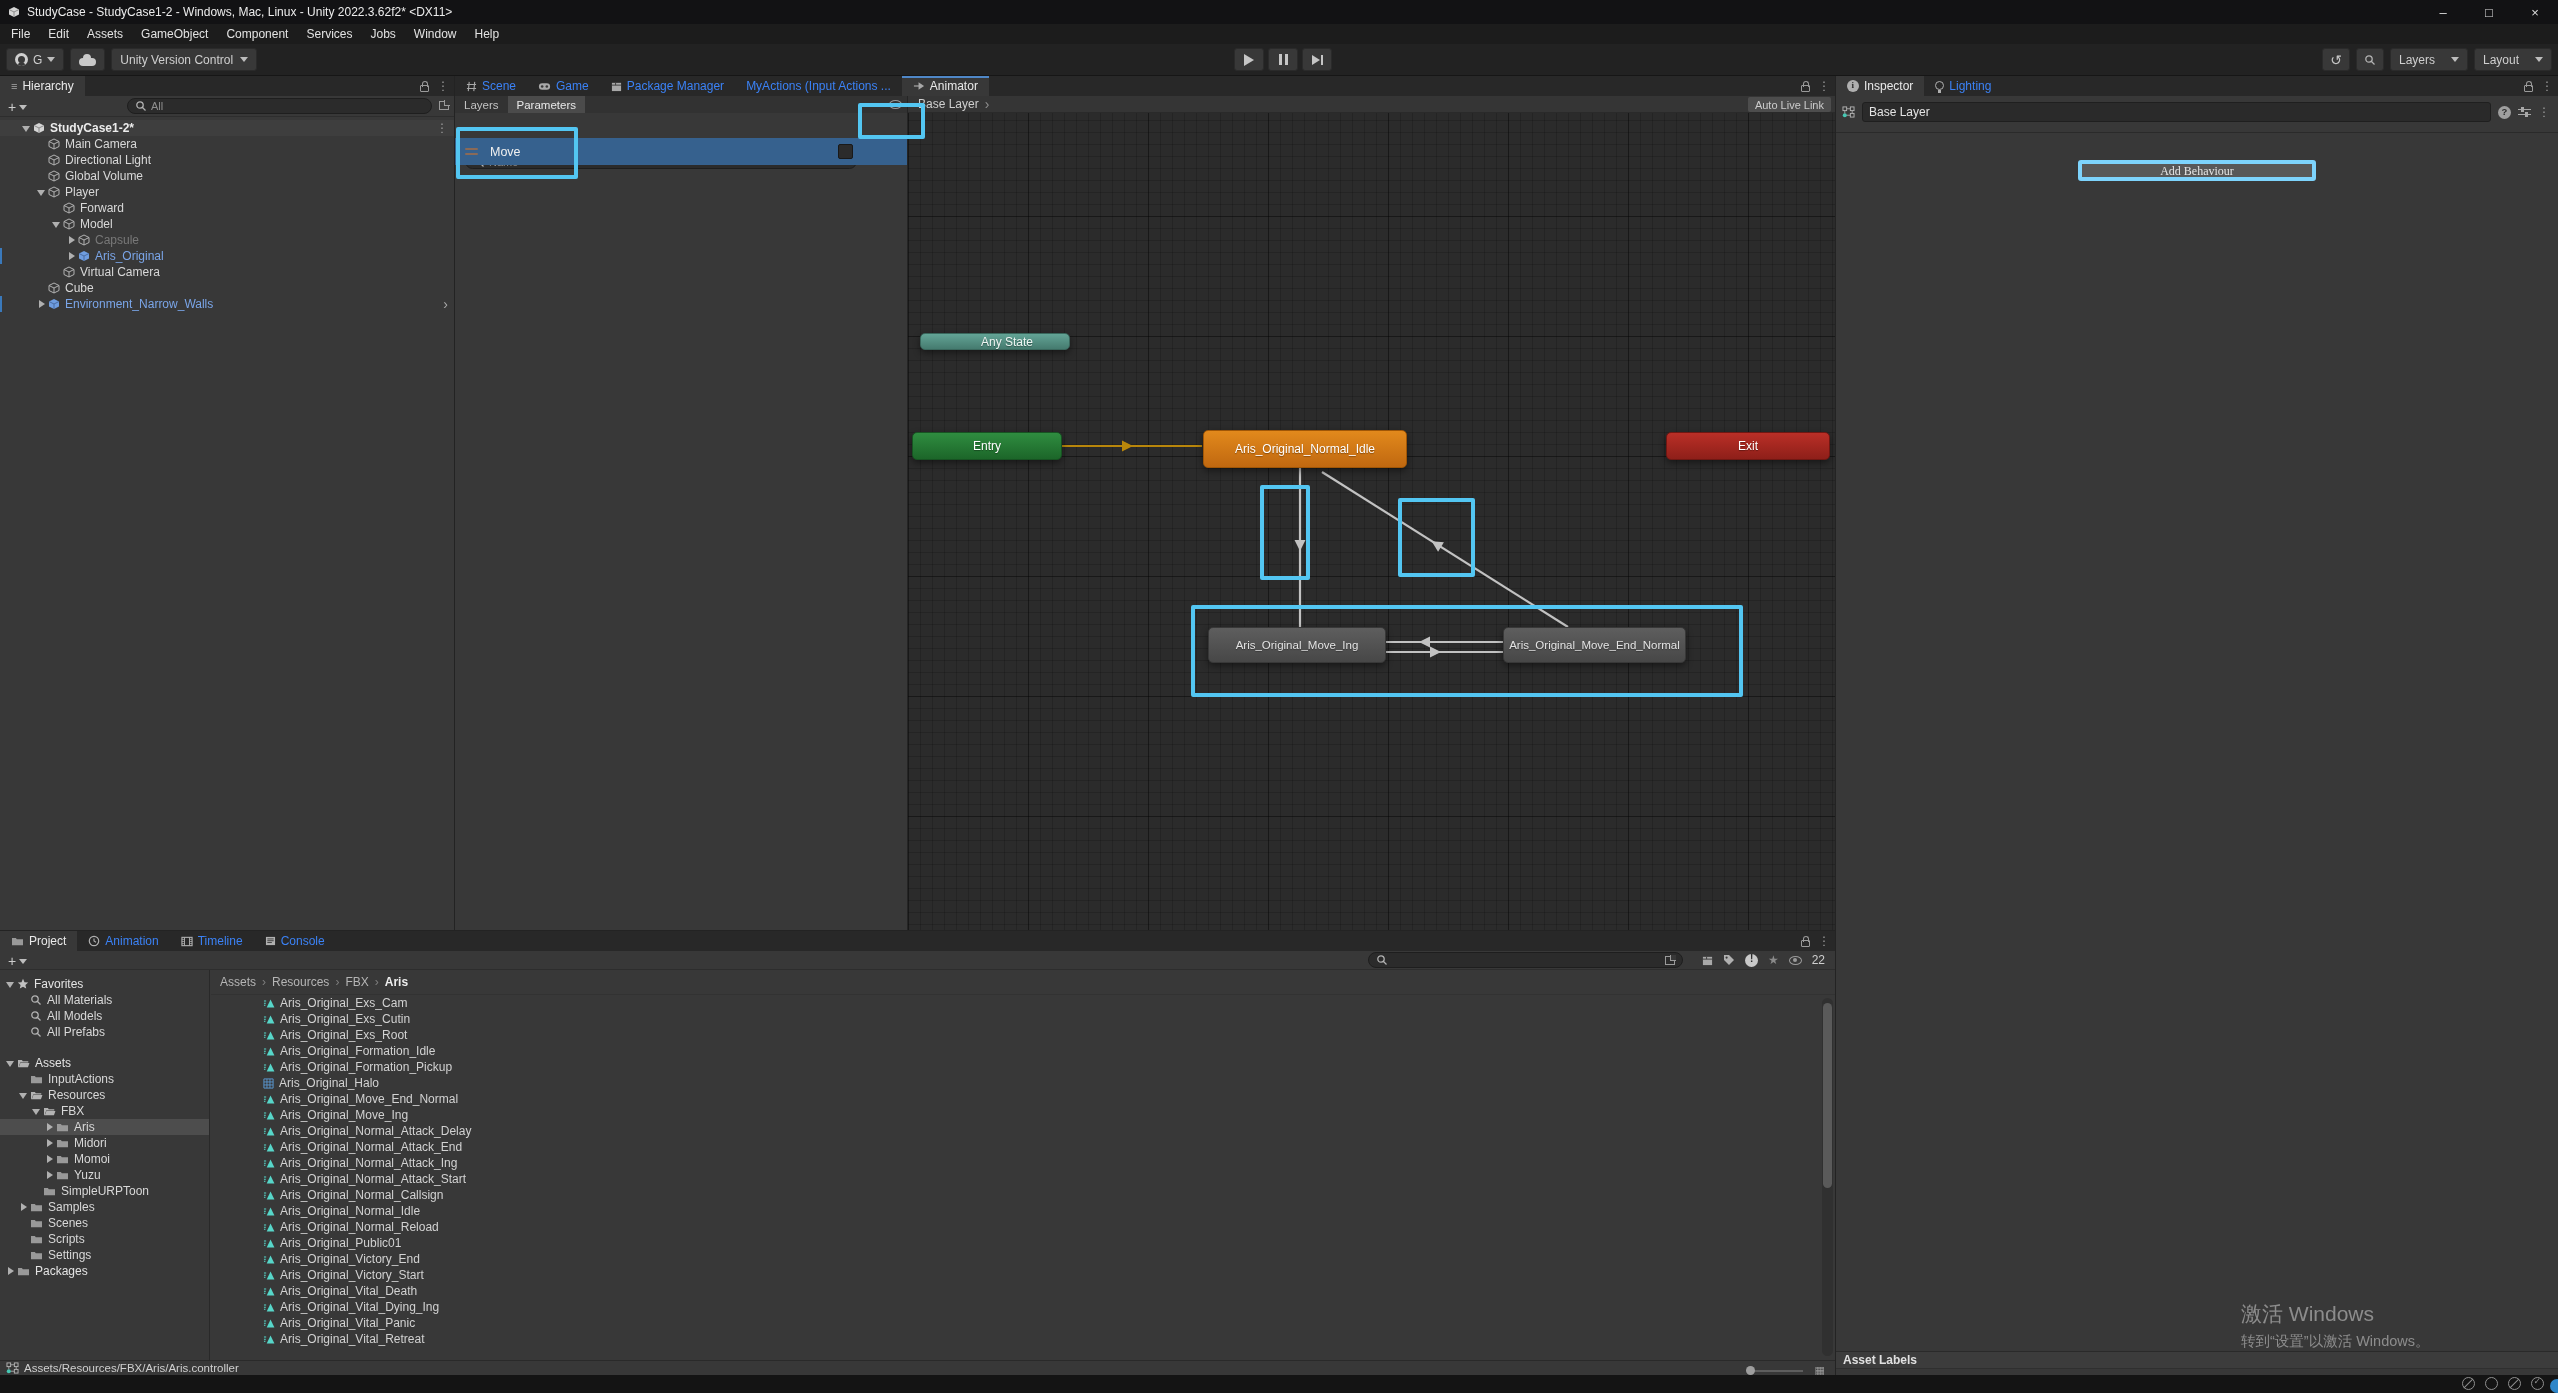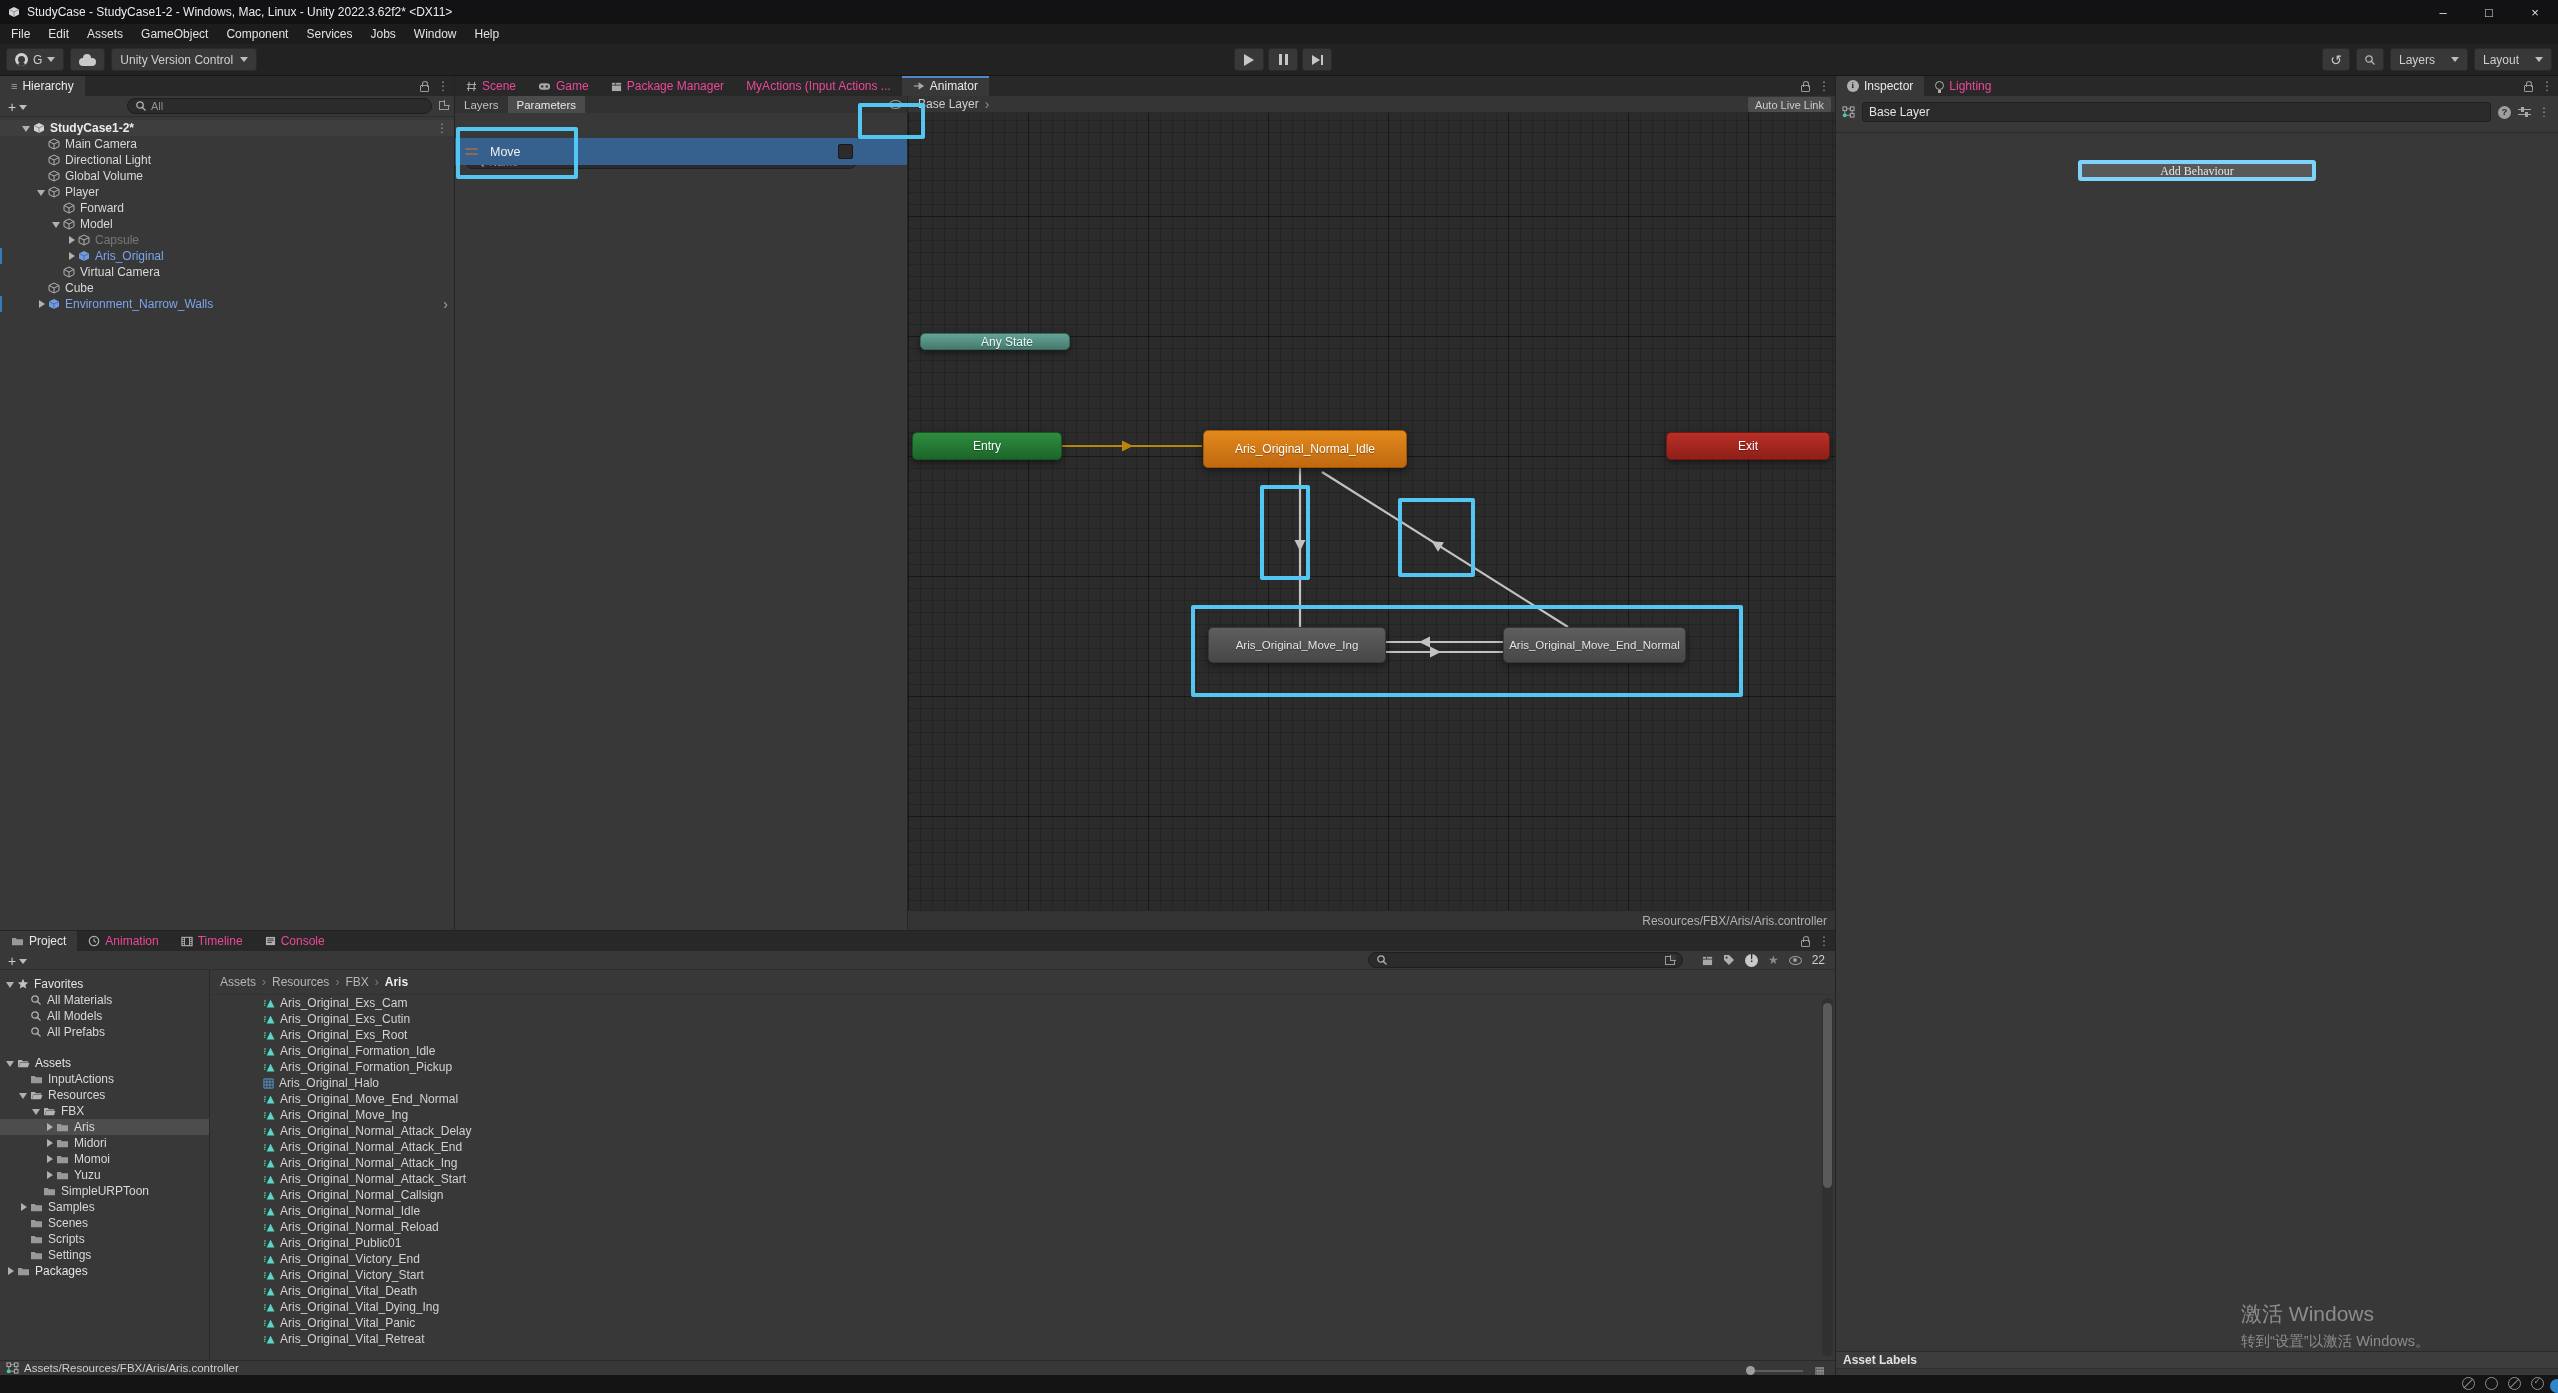--- a/index.html
+++ b/index.html
@@ -33,21 +33,21 @@
   .ic-pause{width:3px;height:11px;background:#c6c6c6;box-shadow:6px 0 0 0 #c6c6c6;margin-right:6px;}
   .ic-step{display:flex;align-items:center;gap:1px;}
   .ic-step .t{width:0;height:0;border-top:5px solid transparent;border-bottom:5px solid transparent;border-left:8px solid #c6c6c6;}
   .ic-step .b{width:2px;height:10px;background:#c6c6c6;}
   .tb-right{position:absolute;right:6px;top:4px;display:flex;gap:6px;align-items:center;}
   .tb-ic{width:28px;justify-content:center;padding:0;}
   .tb-drop{width:78px;justify-content:space-between;}
 
   
   .tabstrip{position:absolute;left:0;top:0;right:0;height:20px;background:#282828;display:flex;align-items:flex-end;}
-  .tab{height:20px;display:flex;align-items:center;gap:5px;padding:0 11px;font-size:12px;color:#ec4899;position:relative;}
+  .tab{height:20px;display:flex;align-items:center;gap:5px;padding:0 11px;font-size:12px;color:#3b82f6;position:relative;}
   .tab.active{background:#383838;color:#e9e9e9;}
   .tab.focus-top::before{content:'';position:absolute;left:0;top:0;right:0;height:2px;background:#4f87c7;}
   .strip-right{position:absolute;right:5px;top:3px;display:flex;gap:8px;align-items:center;}
   .kebab{color:#9d9d9d;font-size:12px;letter-spacing:0;}
   .lock{width:9px;height:7px;border:1px solid #9a9a9a;border-radius:1px;position:relative;margin-top:4px;}
   .lock::before{content:'';position:absolute;top:-5px;left:1px;width:4px;height:5px;border:1.4px solid #9a9a9a;border-bottom:none;border-radius:3px 3px 0 0;}
   .tabglyph{font-size:11px;color:#a8a8a8;}
 
   
   .hierarchy-panel{position:absolute;left:0;top:76px;width:455px;height:854px;background:#383838;border-right:1px solid #232323;}
@@ -529,21 +529,20 @@
             <div class="node active" style="left:295px;top:334px;width:204px;height:38px;">Aris_Original_Normal_Idle</div>
             <div class="node exit" style="left:758px;top:336px;width:164px;height:28px;">Exit</div>
             <div class="node state" style="left:300px;top:531px;width:178px;height:36px;">Aris_Original_Move_Ing</div>
             <div class="node state" style="left:595px;top:531px;width:183px;height:36px;">Aris_Original_Move_End_Normal</div>
           </div>
         <div id="graphHighlights">
             <div class="hl" style="left:352px;top:389px;width:50px;height:95px;"></div>
             <div class="hl" style="left:490px;top:402px;width:77px;height:79px;"></div>
             <div class="hl" style="left:283px;top:509px;width:552px;height:92px;"></div>
           </div>
-        <div class="graph-path">Resources/FBX/Aris/Aris.controller</div>
       </div>
     </div>
     <div id="panelHighlights">
         <div class="hl" style="left:403px;top:27px;width:67px;height:36px;"></div>
         <div class="hl" style="left:1px;top:51px;width:122px;height:52px;"></div>
       </div>
   </div>
 
   <div class="inspector-panel">
     <div class="tabstrip">

